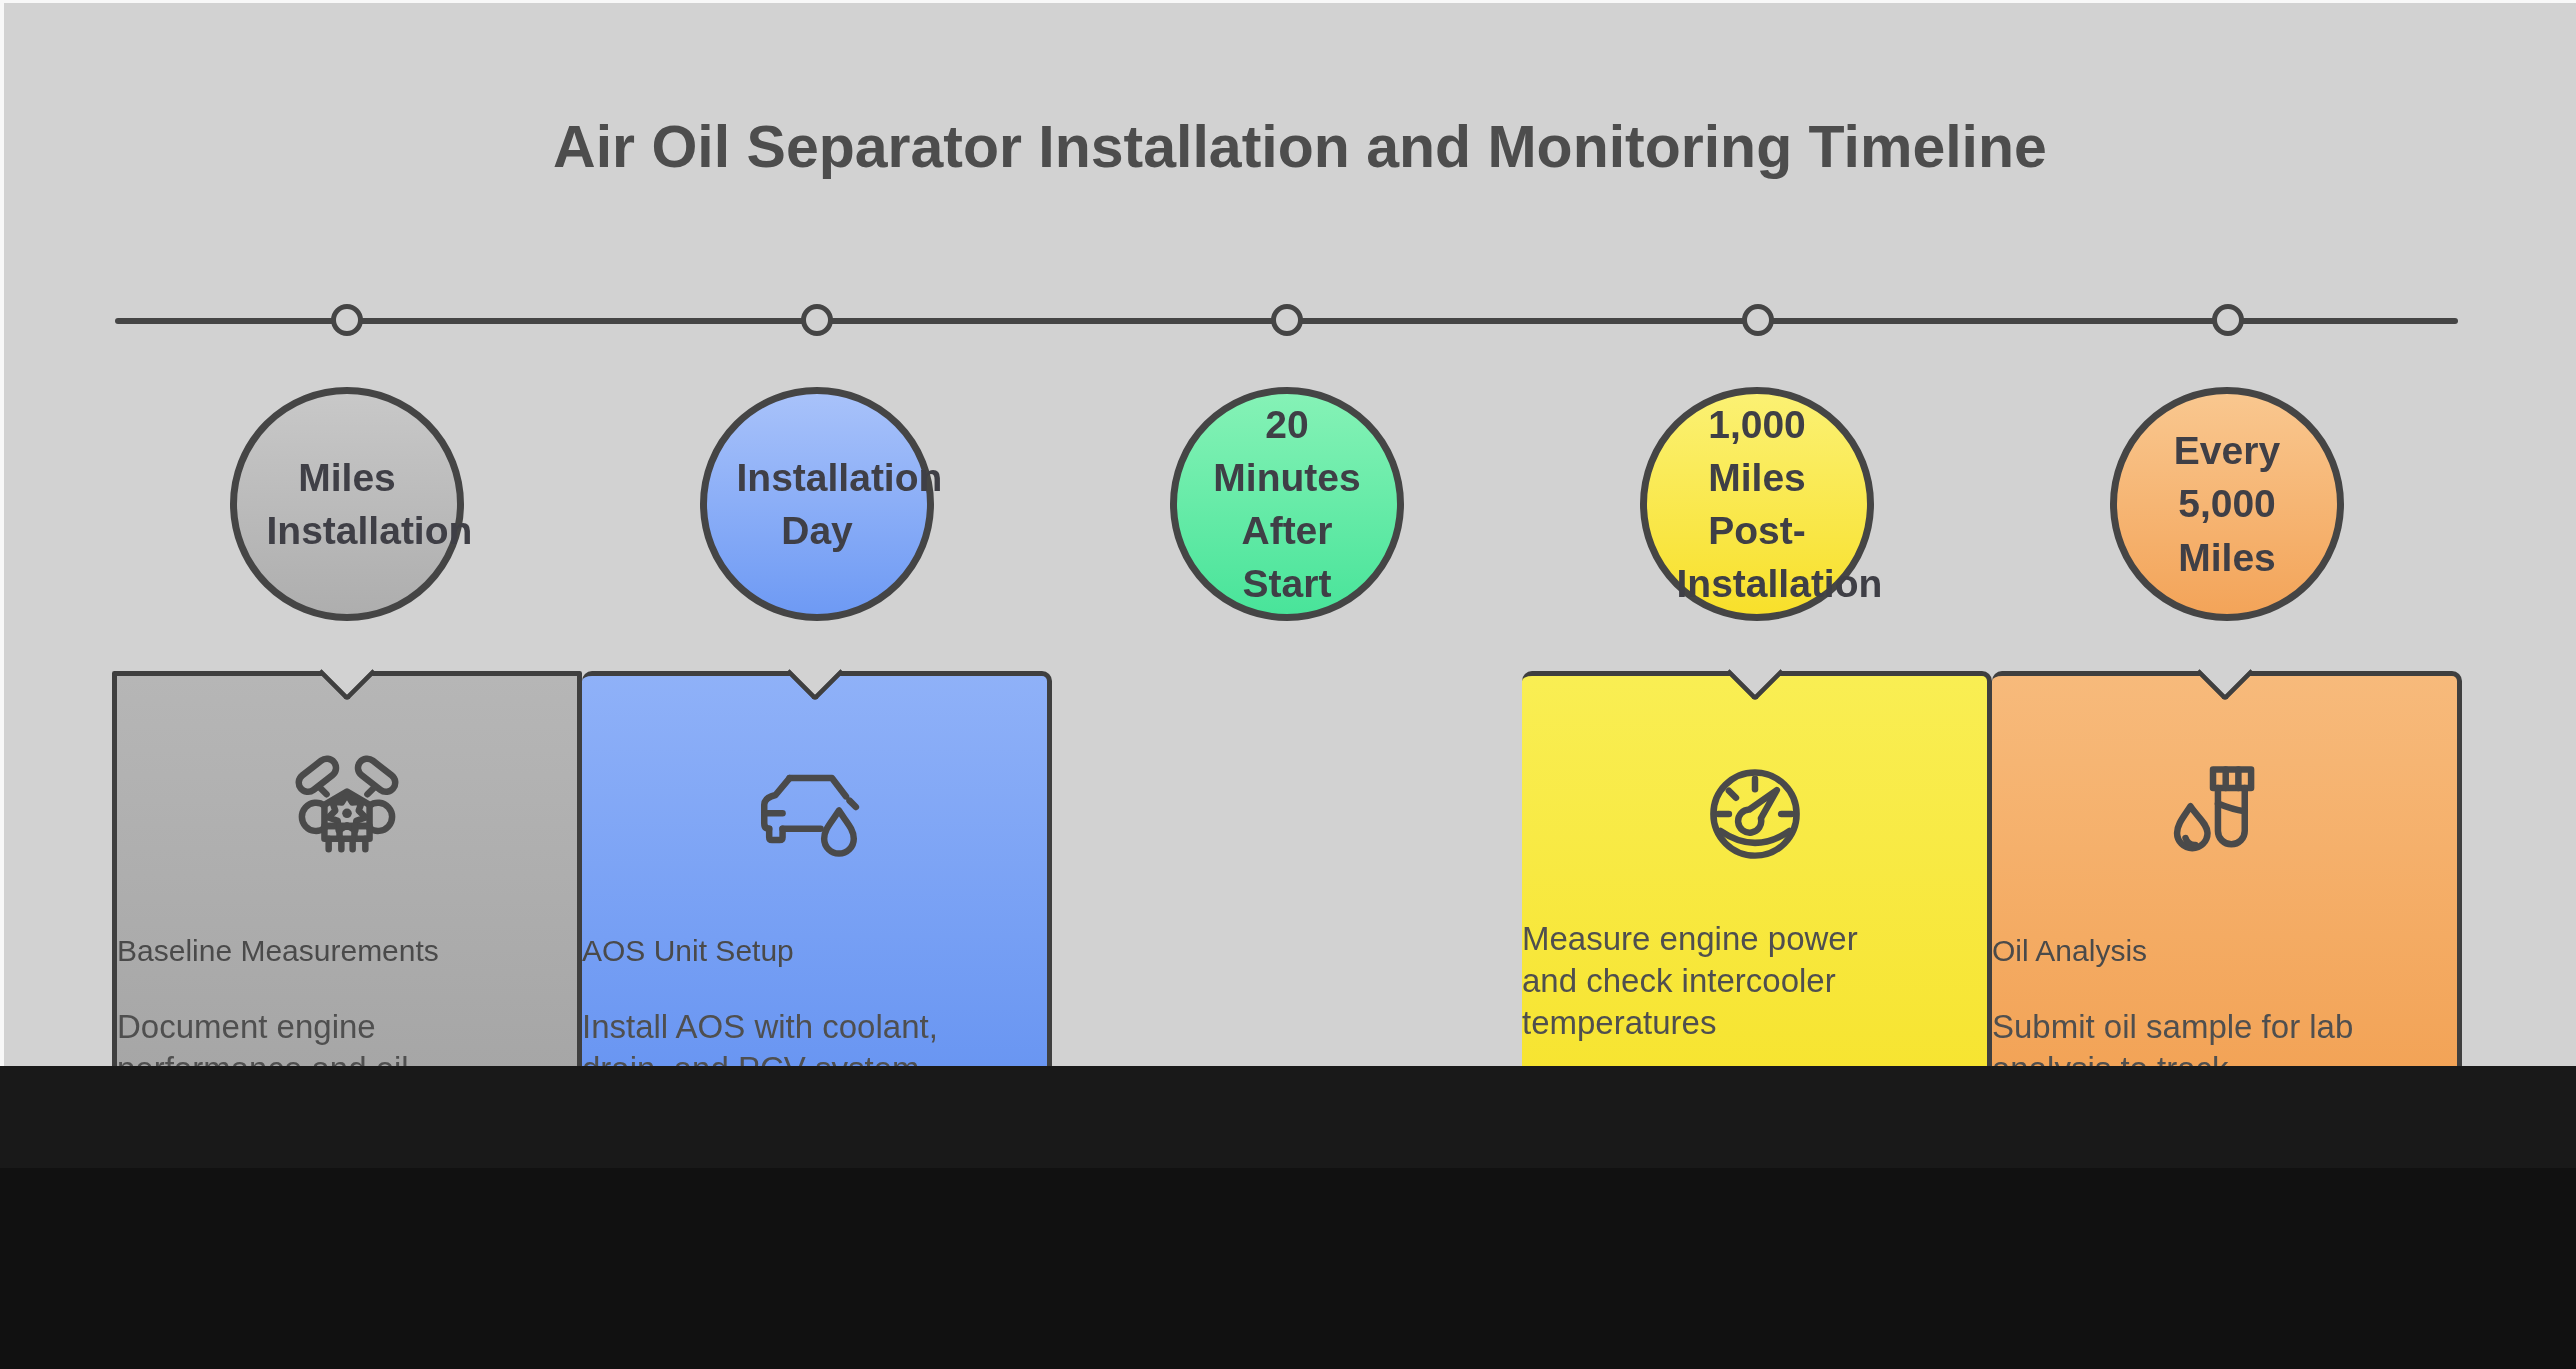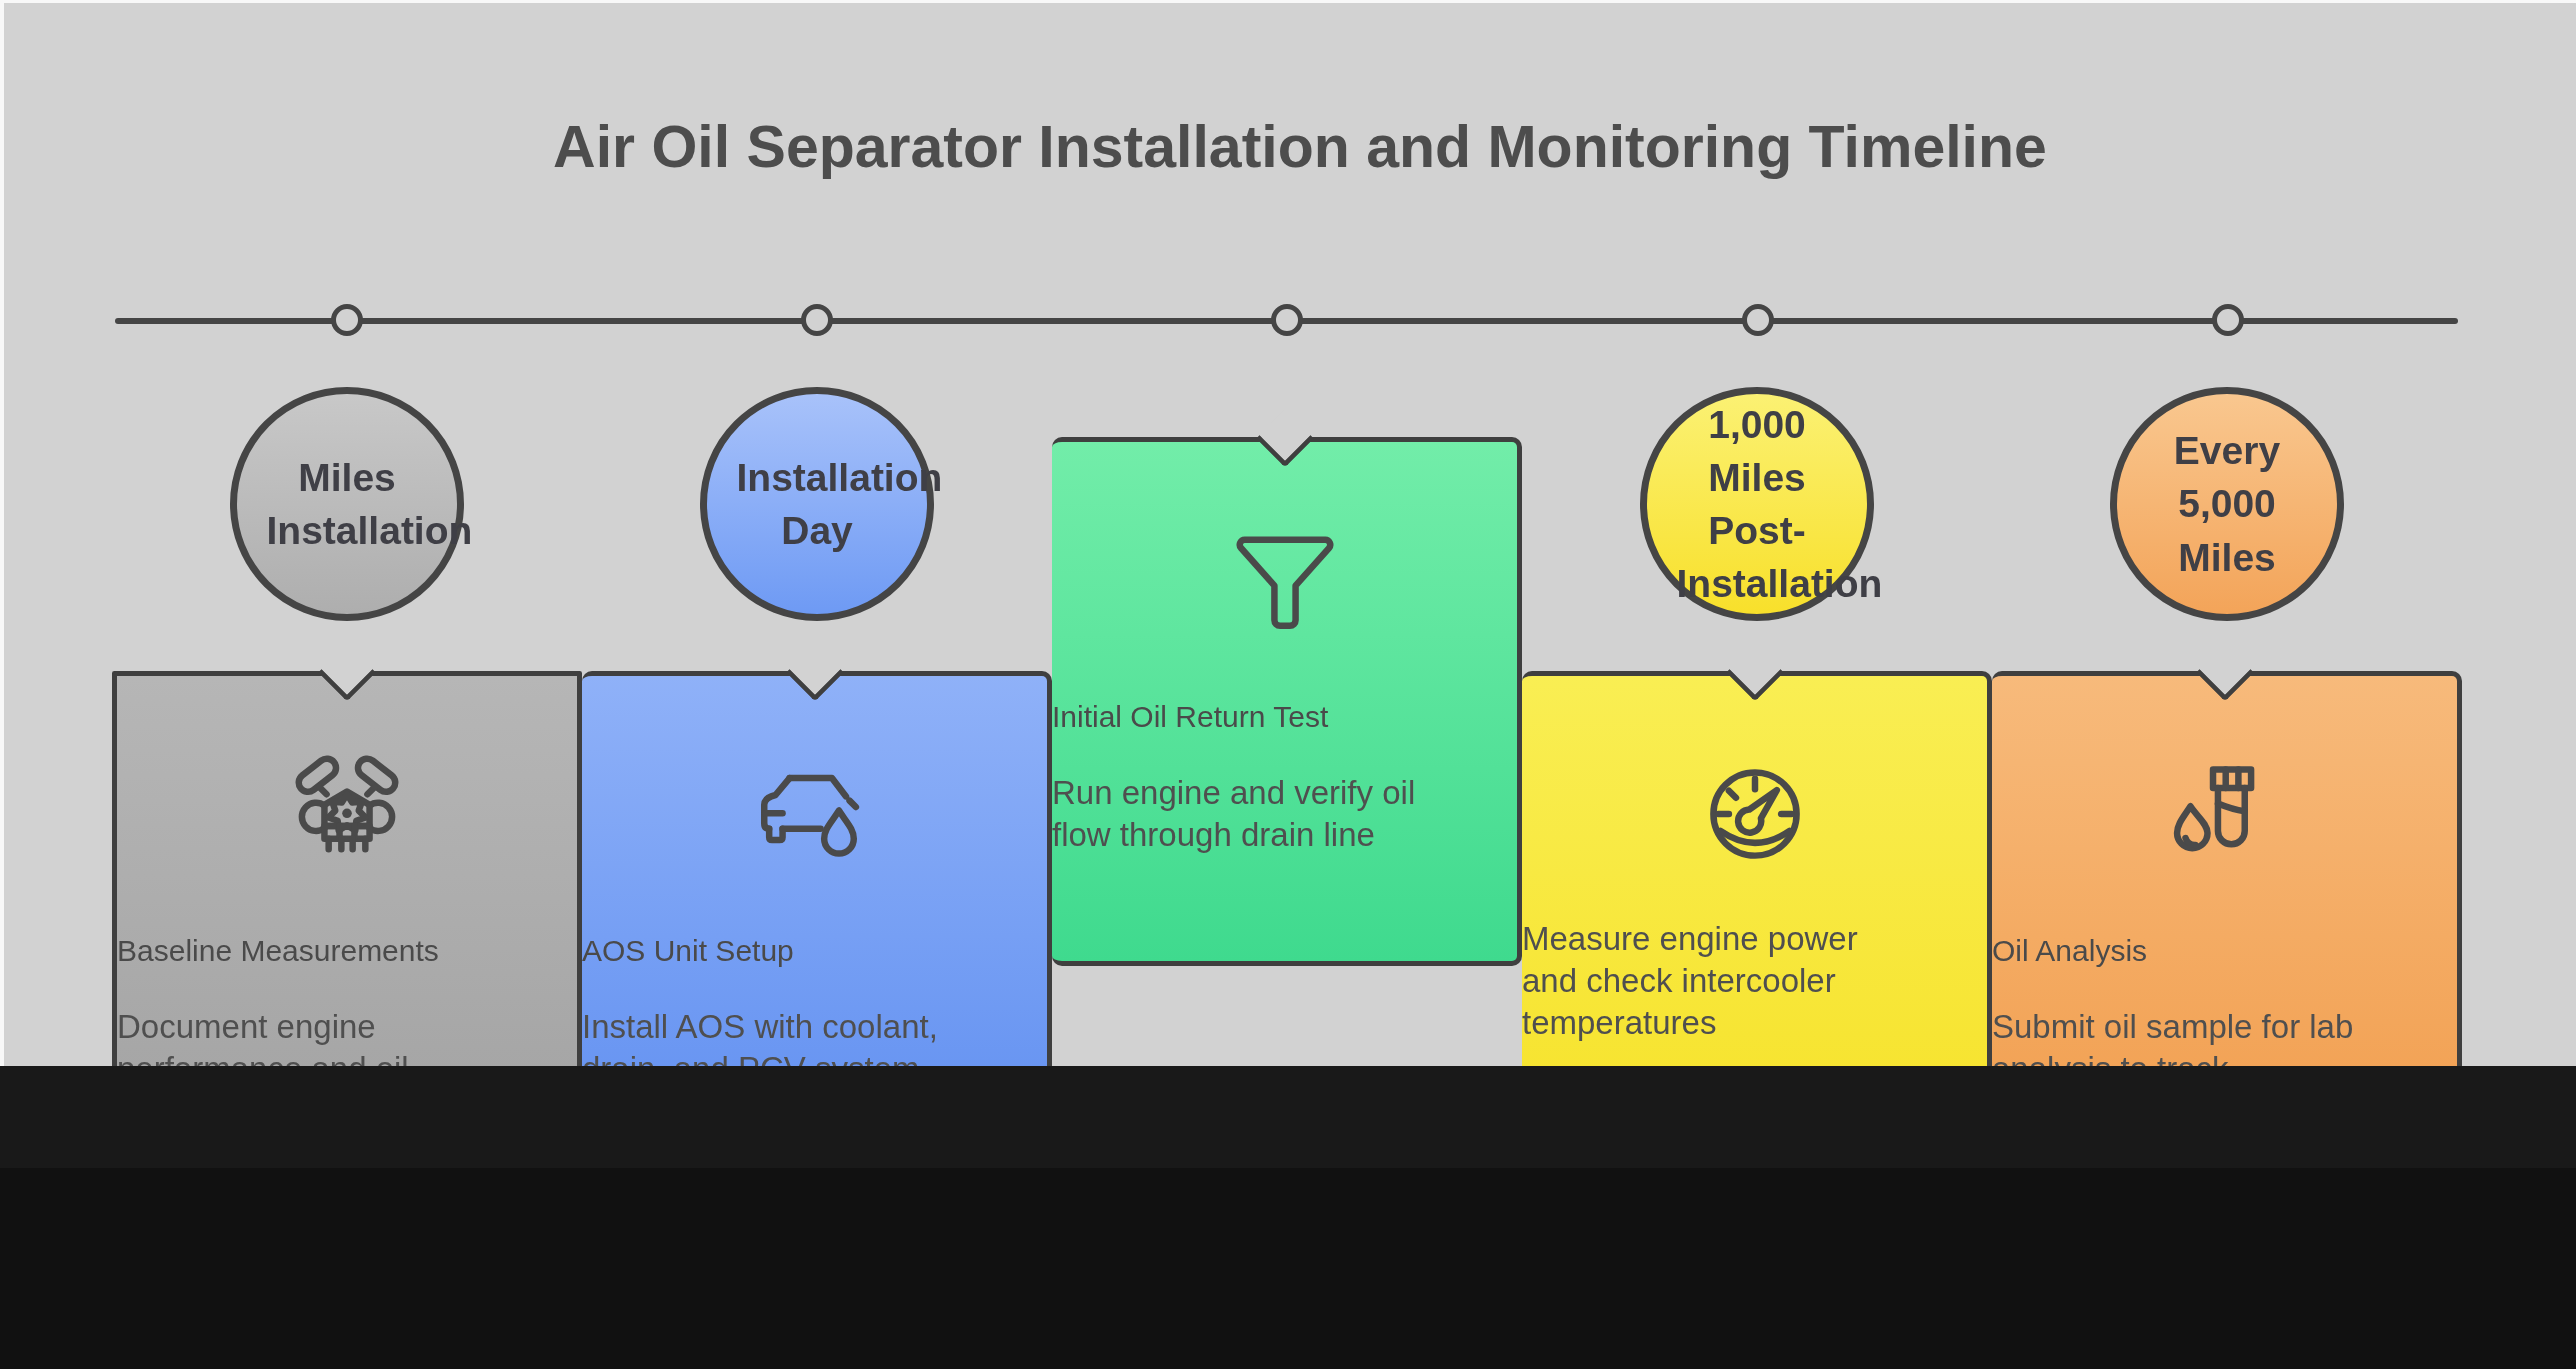--- a/index.html
+++ b/index.html
@@ -139,30 +139,25 @@
           </svg>
         </div>
         <div class="card-title">AOS Unit Setup</div>
         <div class="card-body">Install AOS with coolant,
 drain, and PCV system
 integration</div>
       </div>
     </div>
 
     <div class="stage" style="--circ-top: #85f2b6; --circ-bottom: #49e49a; --card-top: #72eda9; --card-bottom: #3fda8e;">
-      <div class="card">
-        <div class="notch"></div>
-        <div class="icon-wrap">
-          <svg viewBox="0 0 100 100">
-            <path class="ic" d="M21.5,24 H78.5 A3.5,3.5 0 0 1 81.2,29.8 L57.5,56.5 V81 A4,4 0 0 1 53.5,85 H46.5 A4,4 0 0 1 42.5,81 V56.5 L18.8,29.8 A3.5,3.5 0 0 1 21.5,24 Z"></path>
-          </svg>
-        </div>
-        <div class="card-title">Initial Oil Return Test</div>
-        <div class="card-body">Run engine and verify oil
-flow through drain line</div>
+      <div class="milestone">
+        <div class="milestone-label">20
+Minutes
+After
+Start</div>
       </div>
     </div>
 
     <div class="stage" style="--circ-top: #fbf173; --circ-bottom: #f8e02b; --card-top: #f9ee53; --card-bottom: #f6e126;">
       <div class="milestone">
         <div class="milestone-label">1,000
 Miles
 Post-
 Installation</div>
       </div>

